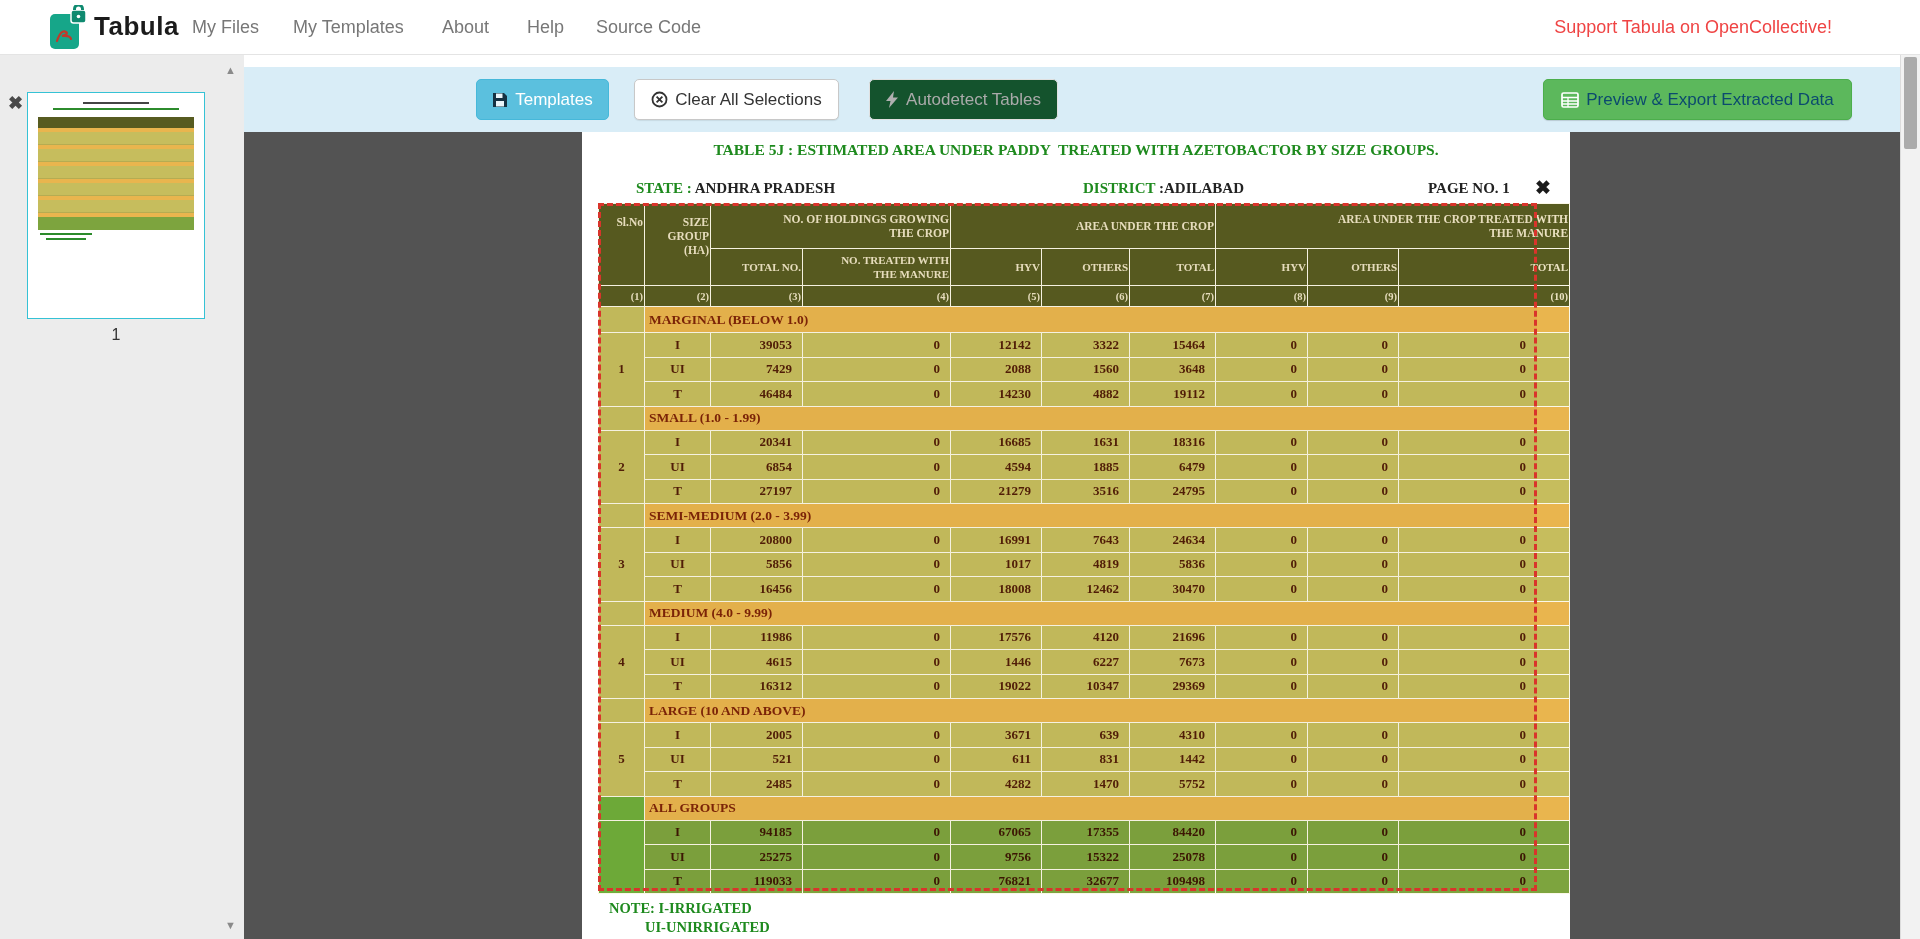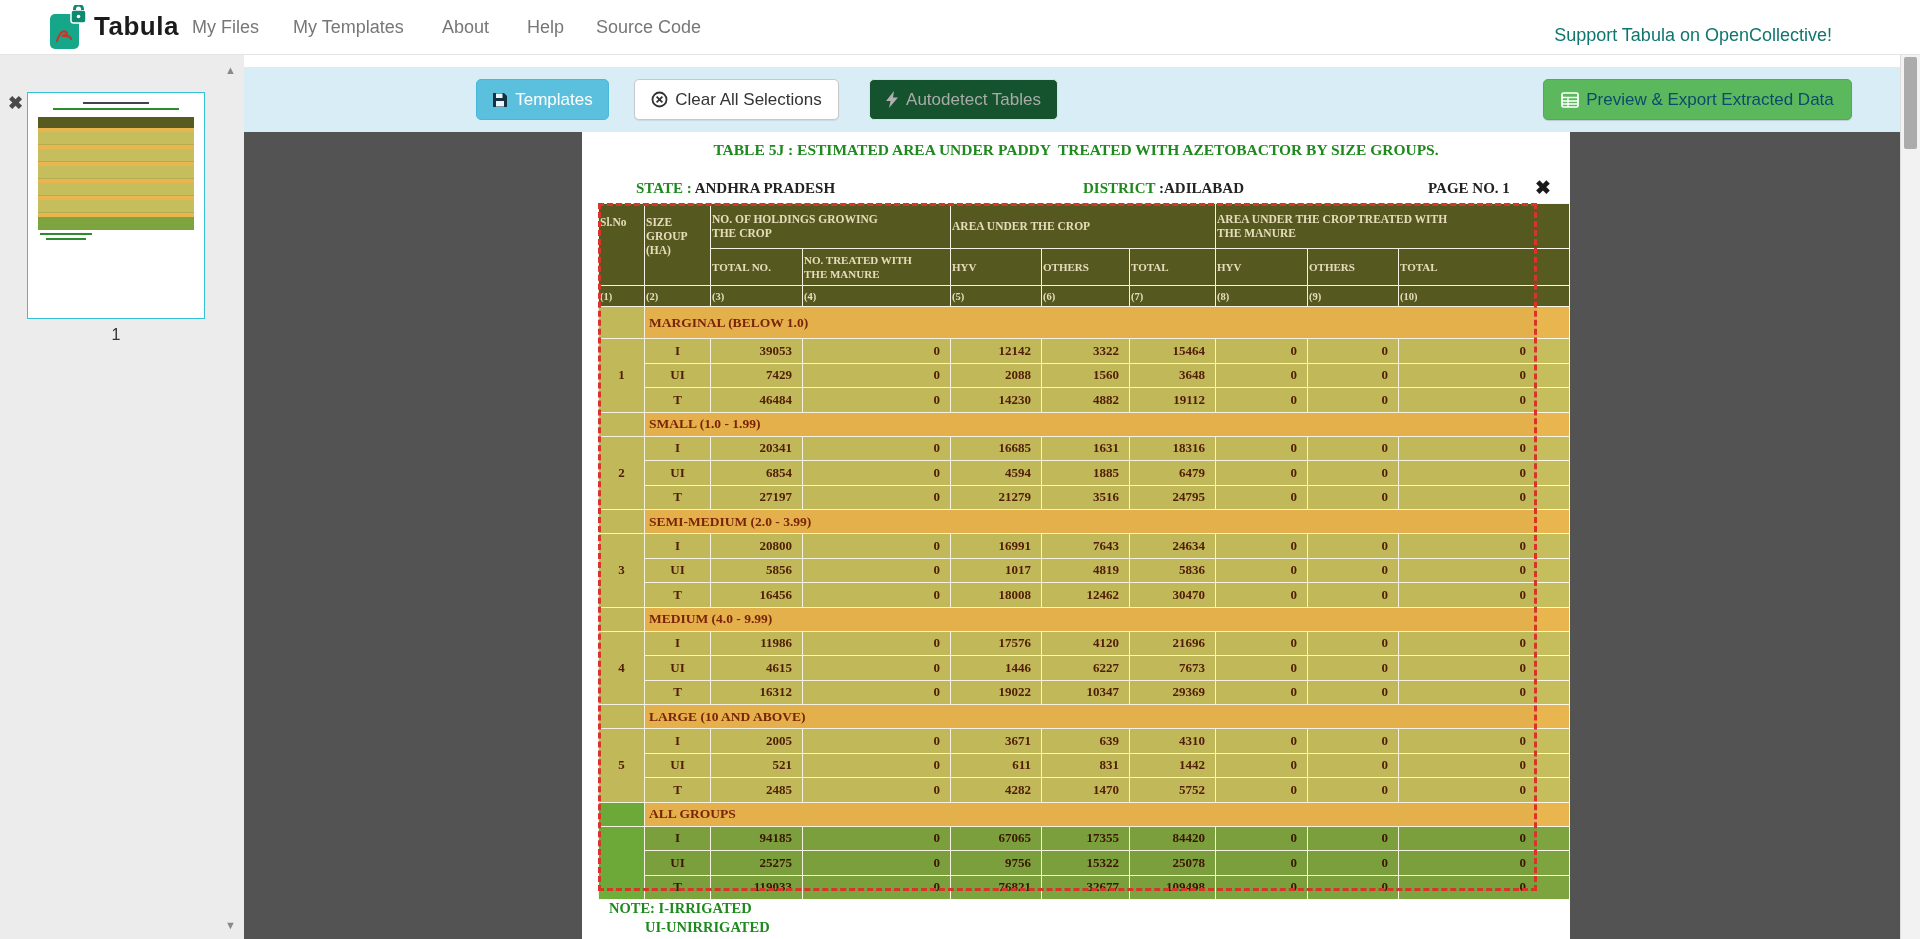--- a/index.html
+++ b/index.html
@@ -3,21 +3,21 @@
 <meta charset="utf-8">
 <style>
   html,body{margin:0;padding:0;}
   body{width:1920px;height:939px;overflow:hidden;background:#535353;font-family:"Liberation Sans",sans-serif;position:relative;}
 
   
   .nav{position:absolute;left:0;top:0;width:1920px;height:54px;background:#ffffff;border-bottom:1px solid #e4e4e4;z-index:10;}
   .logo{position:absolute;left:48px;top:5px;}
   .brand{position:absolute;left:94px;top:11px;font-size:26px;font-weight:bold;color:#1b1b1b;letter-spacing:.5px;}
   .navitem{position:absolute;top:0;height:54px;line-height:54px;font-size:18px;color:#777;cursor:pointer;}
-  .nav .support{position:absolute;right:88px;top:8px;height:54px;line-height:54px;font-size:18px;color:#0f766e;text-align:right;}
+  .nav .support{position:absolute;right:88px;top:0;height:54px;line-height:54px;font-size:18px;color:#ef4444;text-align:right;}
 
   
   .sidebar{position:absolute;left:0;top:54px;width:244px;height:885px;background:#ececec;}
   .thumb-close{position:absolute;left:8px;top:38px;font-size:18px;color:#4a4a4a;font-weight:bold;cursor:pointer;}
   .thumbnail{position:absolute;left:27px;top:38px;width:178px;height:227px;background:#fff;border:1px solid #35c2d5;box-sizing:border-box;cursor:pointer;}
   .pagenum{position:absolute;left:27px;top:272px;width:178px;text-align:center;font-size:16px;color:#333;}
   .sb-arrow{position:absolute;right:8px;font-size:11px;color:#8a8a8a;cursor:pointer;}
   .sb-up{top:10px;} .sb-down{bottom:8px;}
   
   .mini-line{position:absolute;height:2px;}
@@ -44,21 +44,21 @@
   .page{position:absolute;left:338px;top:0;width:988px;height:807px;background:#ffffff;font-family:"Liberation Serif",serif;overflow:hidden;}
   .doc-title{position:absolute;left:0;top:9px;width:100%;text-align:center;font-size:15.5px;font-weight:bold;color:#1e8a1e;white-space:pre;}
   .doc-meta{position:absolute;top:48px;font-size:15px;font-weight:bold;color:#222;white-space:pre;}
   .green-label{color:#1e8a1e;}
   .meta-state{left:54px;} .meta-district{left:501px;} .meta-page{left:846px;}
   .doc-note{position:absolute;font-size:14.5px;font-weight:bold;color:#1e8a1e;white-space:pre;}
 
   
   table.paddy{position:absolute;left:16px;top:71px;width:971px;table-layout:fixed;border-collapse:collapse;}
   table.paddy td{border:1px solid rgba(248,243,214,.55);overflow:hidden;}
-  td.hc{background:#575b20;color:#ece3c3;text-align:left;font-weight:bold;white-space:pre-line;vertical-align:middle;}
+  td.hc{background:#575b20;color:#ece3c3;text-align:right;font-weight:bold;white-space:pre-line;vertical-align:middle;}
   td.h1{font-size:11.5px;line-height:14px;}
   td.h2{font-size:11px;line-height:14px;}
   td.h3{font-size:10.5px;}
   td.htop{vertical-align:top;padding-top:11px;}
   td.band{background:#e9b54e;color:#7d2408;font-weight:bold;font-size:13.5px;text-align:left;padding-left:4px;}
   td.cell{background:#c6bd5d;color:#511d08;font-weight:bold;font-size:13px;}
   td.gcell{background:#7da43e;color:#3c1604;font-weight:bold;font-size:13px;}
   td.slg{background:#6fae3a;}
   td.sl{text-align:center;vertical-align:middle;}
   td.lab{text-align:center;}
@@ -215,21 +215,21 @@
               <td class="hc h3">(4)</td>
               <td class="hc h3">(5)</td>
               <td class="hc h3">(6)</td>
               <td class="hc h3">(7)</td>
               <td class="hc h3">(8)</td>
               <td class="hc h3">(9)</td>
               <td class="hc h3">(10)</td>
             </tr>
           </thead>
         <tbody>
-            <tr style="height: 32px;">
+            <tr style="height: 26px;">
               <td class="cell"></td>
               <td class="band" colspan="9">MARGINAL (BELOW 1.0)</td>
             </tr>
             <tr style="height: 24.5px;">
               <td class="cell sl" rowspan="3">1</td>
               <td class="cell lab">I</td>
               <td class="cell num">39053</td>
               <td class="cell num">0</td>
               <td class="cell num">12142</td>
               <td class="cell num">3322</td>

